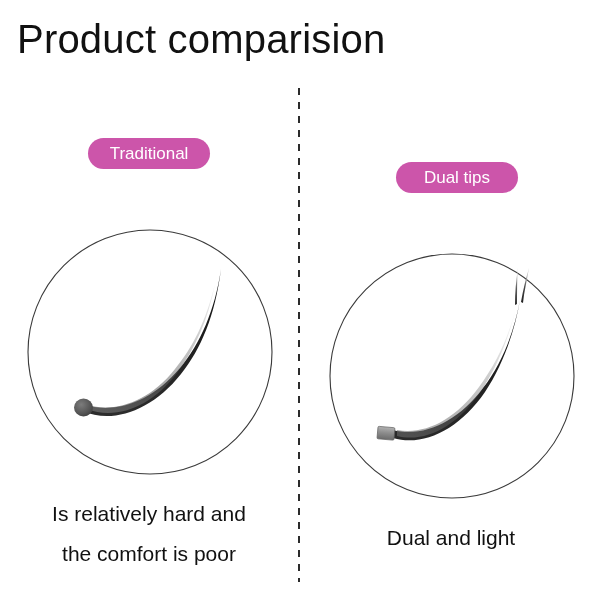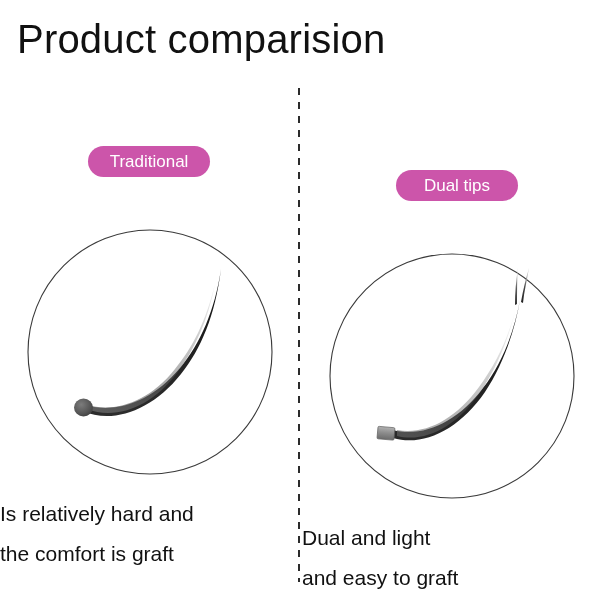--- a/index.html
+++ b/index.html
@@ -56,21 +56,21 @@
     top: 0;
     width: 298px;
     height: 600px;
   }
   #column-traditional { left: 0; }
   #column-dual        { left: 302px; margin-top: 24px; }
 
   
   .badge {
     position: absolute;
-    top: 146px;
+    top: 138px;
     height: 31px;
     line-height: 31px;
     border-radius: 16px;
     background: #cc55aa;
     color: #ffffff;
     font-size: 17px;
     text-align: center;
     white-space: nowrap;
   }
   #badge-traditional {
@@ -95,20 +95,21 @@
     width: 250px;
     height: 250px;
   }
 
   
   .caption {
     position: absolute;
     top: 494px;
     width: 298px;
     left: 0;
+    text-align: center;
     font-size: 21px;
     color: #111111;
     line-height: 40px;
   }
   .caption .line { display: block; white-space: nowrap; }
 </style>
 </head>
 <body>
 
 <div id="page">
@@ -157,21 +158,21 @@
                  C 181 93, 168 119, 150 141
                  C 124 174, 90 185, 62 177
                  Z" fill="url(#tradHilite)"></path>
 
         <ellipse cx="58.5" cy="179.5" rx="9.5" ry="9" fill="url(#tradCap)"></ellipse>
       </svg>
     </div>
 
     <div class="caption">
       <span class="line">Is relatively hard and</span>
-      <span class="line">the comfort is graft</span>
+      <span class="line">the comfort is poor</span>
     </div>
   </div>
 
   <div class="column" id="column-dual">
 
     <div class="badge" id="badge-dual">Dual tips</div>
 
     <div class="circle-wrap">
       <svg viewBox="0 0 250 250" xmlns="http://www.w3.org/2000/svg">
         <defs>
@@ -227,17 +228,16 @@
                  C 190 40, 190 27, 191 16
                  C 189 28, 188 41, 188 53
                  Z" fill="url(#tipB)"></path>
 
         <rect x="50.5" y="175" width="17" height="12.5" rx="1.2" transform="rotate(5 59 181)" fill="url(#dualFlatBase)" stroke="#5f5f5f" stroke-width="0.7"></rect>
       </svg>
     </div>
 
     <div class="caption">
       <span class="line">Dual and light</span>
-      <span class="line">and easy to graft</span>
     </div>
   </div>
 
 </div>
 
 </body></html>

